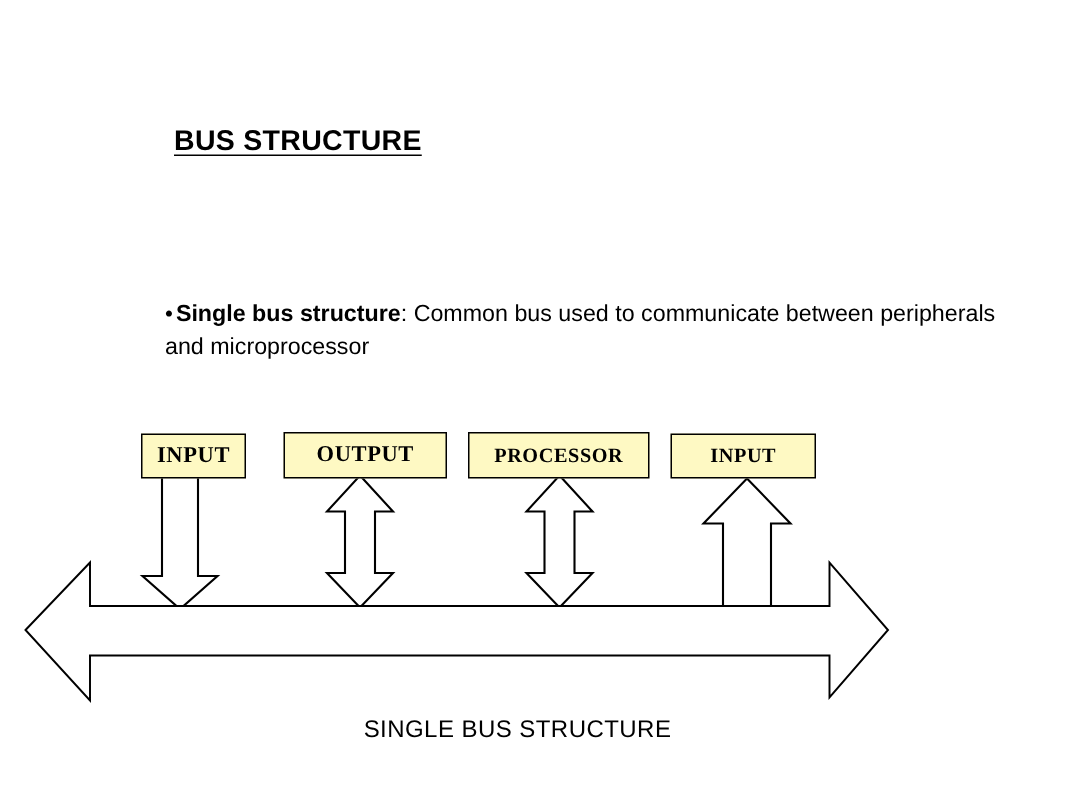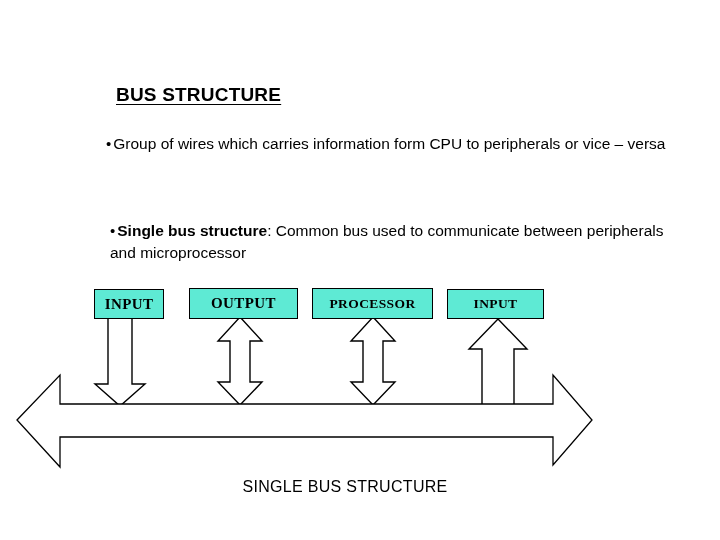--- a/index.html
+++ b/index.html
@@ -40,40 +40,40 @@
 
   
   .bullet {
     position: absolute;
     font-size: 15.5px;
     line-height: 22px;
     width: 566px;
     color: #000000;
   }
   #bullet-1 { left: 106px; top: 133px; }
-  #bullet-2 { left: 110px; top: 199px; margin-top: 21px; }
+  #bullet-2 { left: 110px; top: 199px; }
   .bullet .bullet-mark {
     font-size: 15px;
     padding-right: 2px;
   }
   .bullet .strong { font-weight: bold; }
 
   
   #diagram {
     position: absolute;
     left: 0;
     top: 0;
     width: 720px;
     height: 540px;
   }
 
   .unit-box {
     position: absolute;
     border: 1px solid #000000;
-    background: #5eead4;
+    background: #fef9c3;
     font-family: "Liberation Serif", serif;
     font-weight: bold;
     font-size: 15px;
     letter-spacing: 0.4px;
     display: flex;
     align-items: center;
     justify-content: center;
     box-sizing: border-box;
     z-index: 5;
   }
@@ -93,23 +93,20 @@
     letter-spacing: 0.3px;
   }
 </style>
 </head>
 <body>
 
 <div id="slide">
 
   <div id="slide-title">BUS STRUCTURE</div>
 
-  <div class="bullet" id="bullet-1">
-    <span class="bullet-mark">•</span><span>Group of wires which carries information form CPU to peripherals or vice – versa</span>
-  </div>
 
   <div class="bullet" id="bullet-2">
     <span class="bullet-mark">•</span><span class="strong">Single bus structure</span><span>: Common bus used to communicate between peripherals and microprocessor</span>
   </div>
 
   <div id="diagram">
 
     <svg id="diagram-svg" width="720" height="540" style="position:absolute;left:0;top:0;">
 
       <polygon points="108,318 132,318 132,384 145,384 120,406 95,384 108,384" fill="#ffffff" stroke="#000000" stroke-width="1.4"></polygon>

